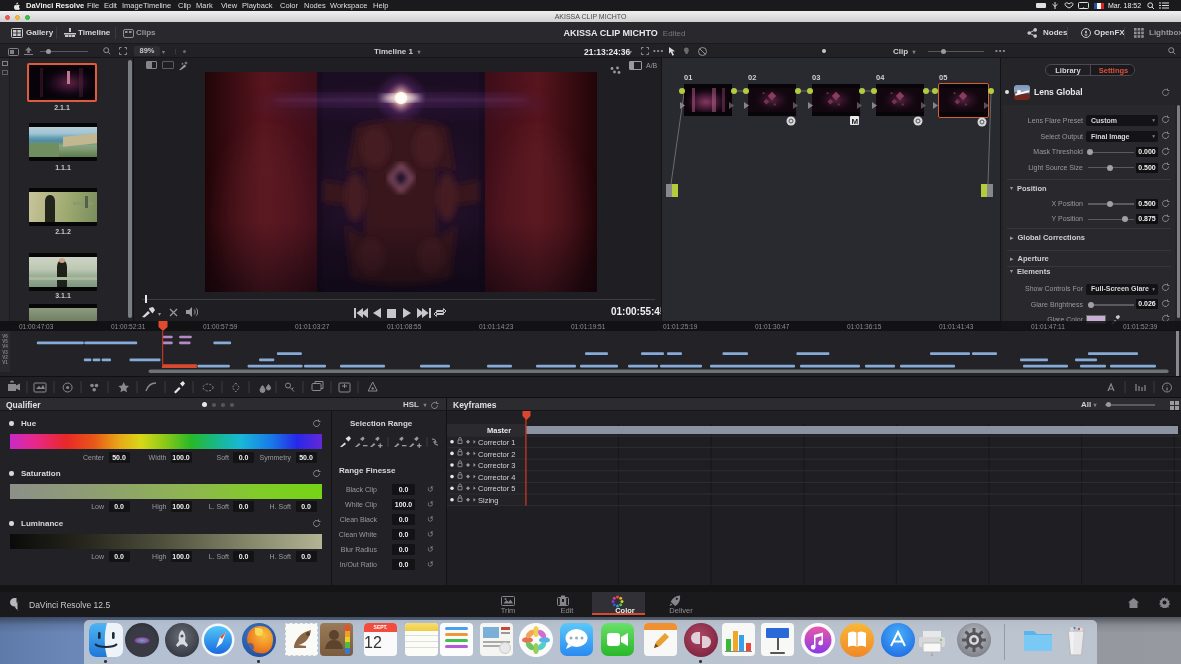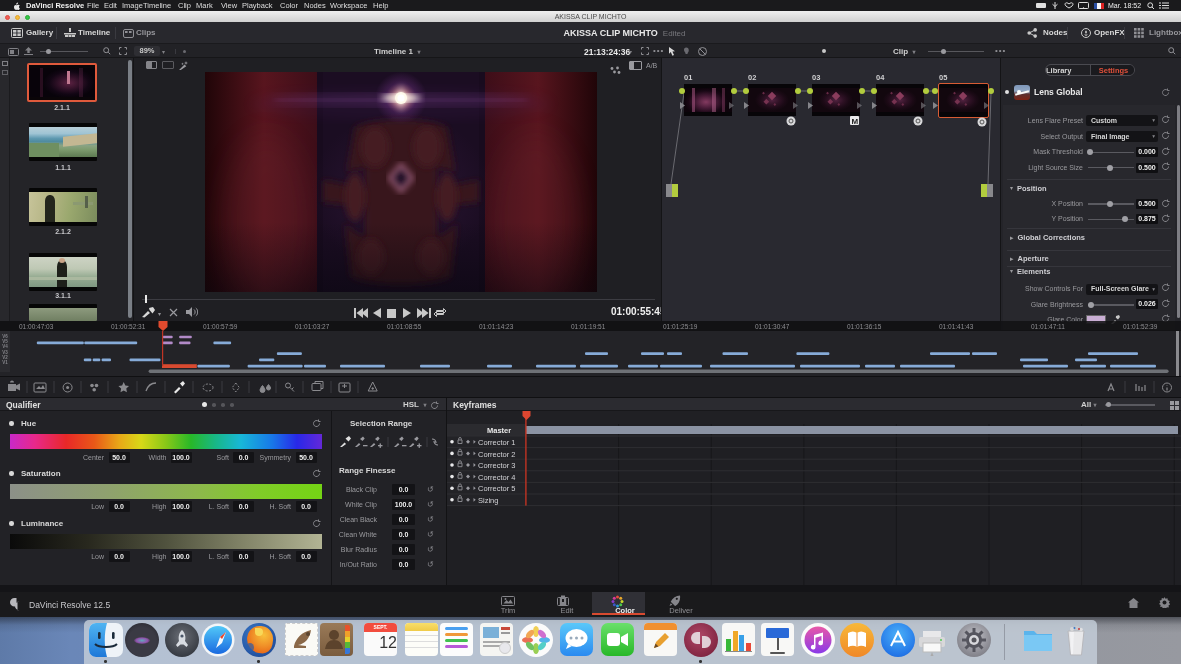--- a/index.html
+++ b/index.html
@@ -462,21 +462,21 @@
           <circle cx="256" cy="63" r="4.5" fill="#d8d8da"></circle>
           <circle cx="256" cy="63" r="2" fill="none" stroke="#555"></circle>
         <circle cx="320" cy="64" r="4.5" fill="#d8d8da"></circle>
           <circle cx="320" cy="64" r="2" fill="none" stroke="#555"></circle>
       </g>
     </svg>
   </div>
   <div class="abs" id="settings">
 
     <div class="abs" style="left:44px;top:6px;width:90px;height:12px;border:1px solid #4a4a50;border-radius:6px;background:#202024;overflow:hidden">
-      <span class="abs" style="left:0;top:0;width:45px;height:12px;line-height:12px;font-size:7.5px;font-weight:bold;color:#d8d8d8;border-right:1px solid #4a4a50">Library</span>
+      <span class="abs" style="left:0;top:0;width:45px;height:12px;line-height:12px;text-align:center;font-size:7.5px;font-weight:bold;color:#d8d8d8;border-right:1px solid #4a4a50">Library</span>
       <span class="abs" style="left:45px;top:0;width:45px;height:12px;line-height:12px;text-align:center;font-size:7.5px;font-weight:bold;color:#e0503a;background:#1a1a1e">Settings</span>
     </div>
 
     <span class="abs" style="left:4px;top:32px;width:4px;height:4px;border-radius:50%;background:#e0e0e0"></span>
     <div class="abs" style="left:13px;top:27px;width:16px;height:15px;border-radius:3px;overflow:hidden;background:linear-gradient(#7e96b8 0%,#92a8c4 40%,#5c3030 62%,#7e2214 100%)">
       <div class="abs" style="left:1px;top:6.5px;width:14px;height:1.5px;background:#f8f8f8;transform:rotate(-14deg)"></div>
       <div class="abs" style="left:3px;top:5px;width:4px;height:4px;border-radius:50%;background:#fff"></div>
     </div>
     <span class="abs" style="left:33px;top:29px;font-size:8.5px;font-weight:bold;color:#e8e8e8">Lens Global</span>
     <svg class="abs rst" style="left:160px;top:30px" width="9" height="9" viewBox="0 0 9 9">
@@ -979,21 +979,21 @@
       <div class="di" style="left:236px">
           <div style="width:33px;height:33px;background:linear-gradient(#9a7a58,#7a5c3e);border-radius:4px;position:relative"><div style="position:absolute;right:3px;top:2px;width:5px;height:29px;background:linear-gradient(#e8522a 0 20%,#f0a02a 20% 40%,#e8d02a 40% 60%,#58b838 60% 80%,#3878d8 80% 100%);border-radius:0 2px 2px 0"></div><circle></circle><svg width="22" height="30" viewBox="0 0 22 30" style="position:absolute;left:3px;top:2px">
               <circle cx="11" cy="10" r="5" fill="#5c432c"></circle>
               <path d="M2 24c1-6 4-9 9-9s8 3 9 9z" fill="#5c432c"></path>
             </svg></div>
         </div>
 
       <div class="di" style="left:280px">
           <div style="width:33px;height:33px;background:#fafafa;border-radius:4px;position:relative;overflow:hidden">
             <div style="height:9px;background:#f24c3e;color:#fff;font-size:5px;text-align:center;line-height:9px;font-weight:bold">SEPT.</div>
-            <div style="text-align:right;font-size:16px;color:#333;line-height:22px;font-weight:lighter">12</div>
+            <div style="text-align:left;font-size:16px;color:#333;line-height:22px;font-weight:lighter">12</div>
           </div>
         </div>
 
       <div class="di" style="left:321px">
           <div style="width:33px;height:33px;background:#fdfdf8;border-radius:4px;position:relative;overflow:hidden">
             <div style="height:8px;background:linear-gradient(#f8de6a,#f0cb48)"></div>
             <div style="margin-top:4px;border-top:1px solid #ddd"></div>
             <div style="margin-top:5px;border-top:1px solid #ddd"></div>
             <div style="margin-top:5px;border-top:1px solid #ddd"></div>
           </div>

